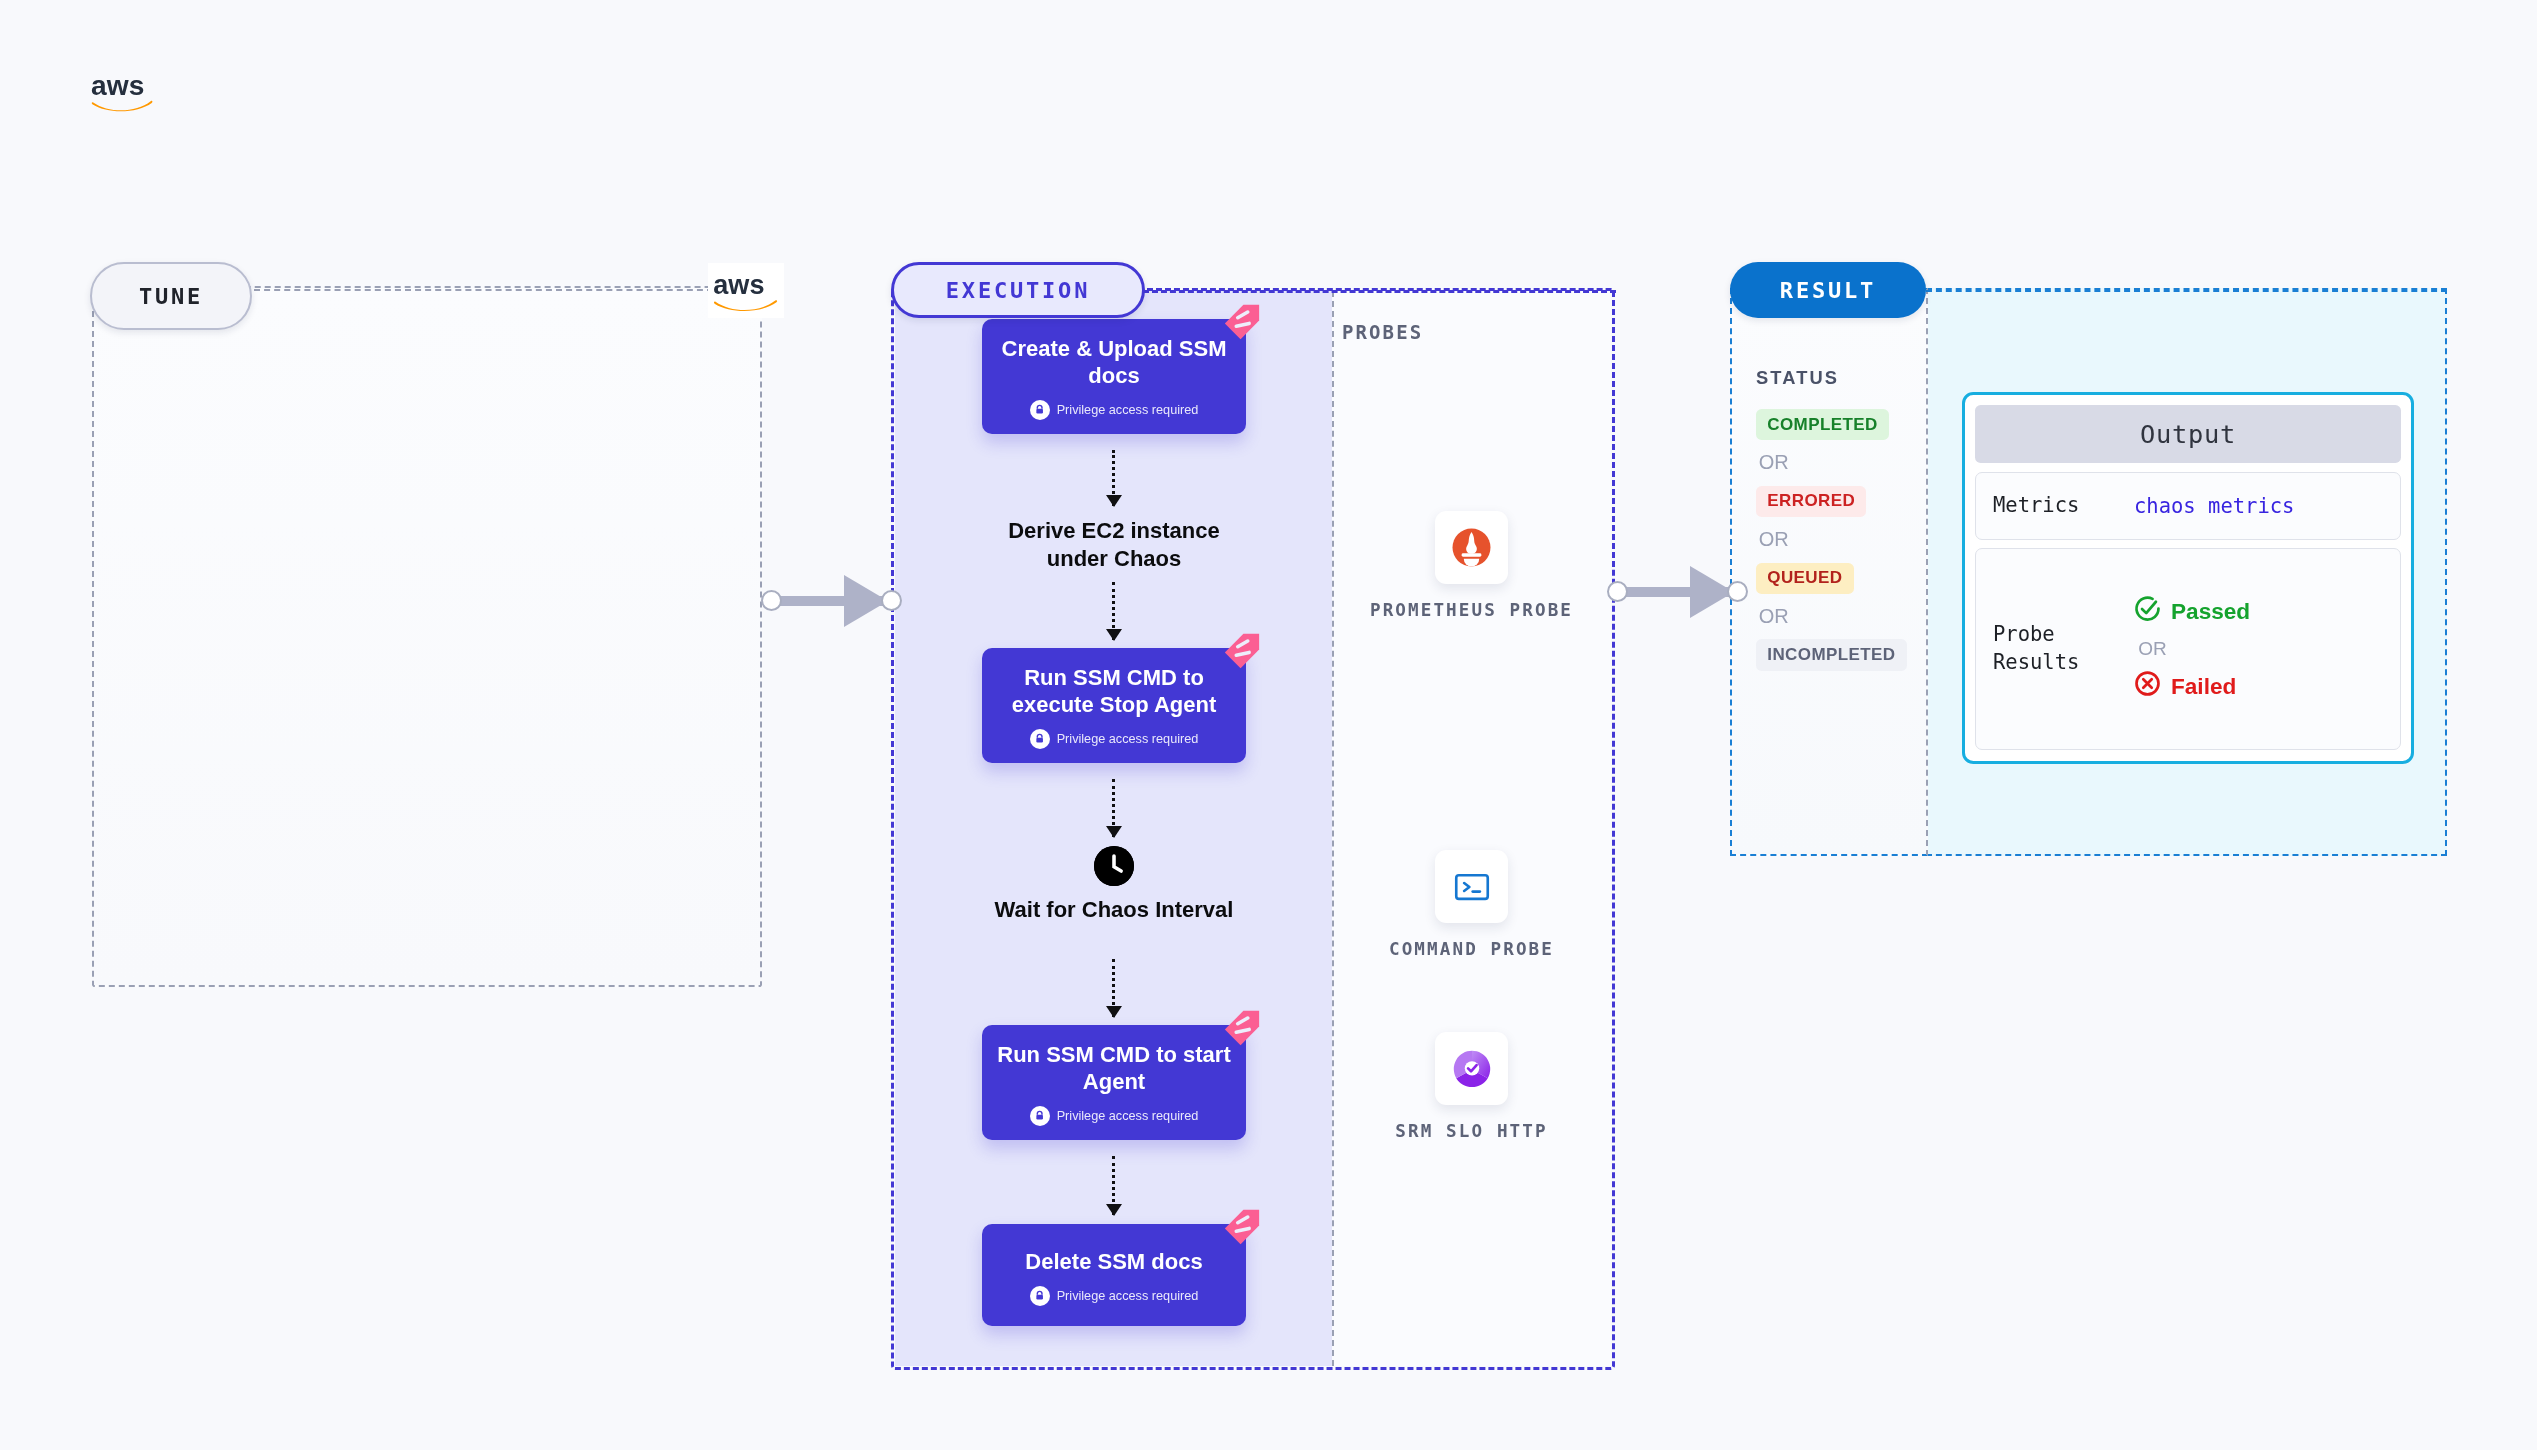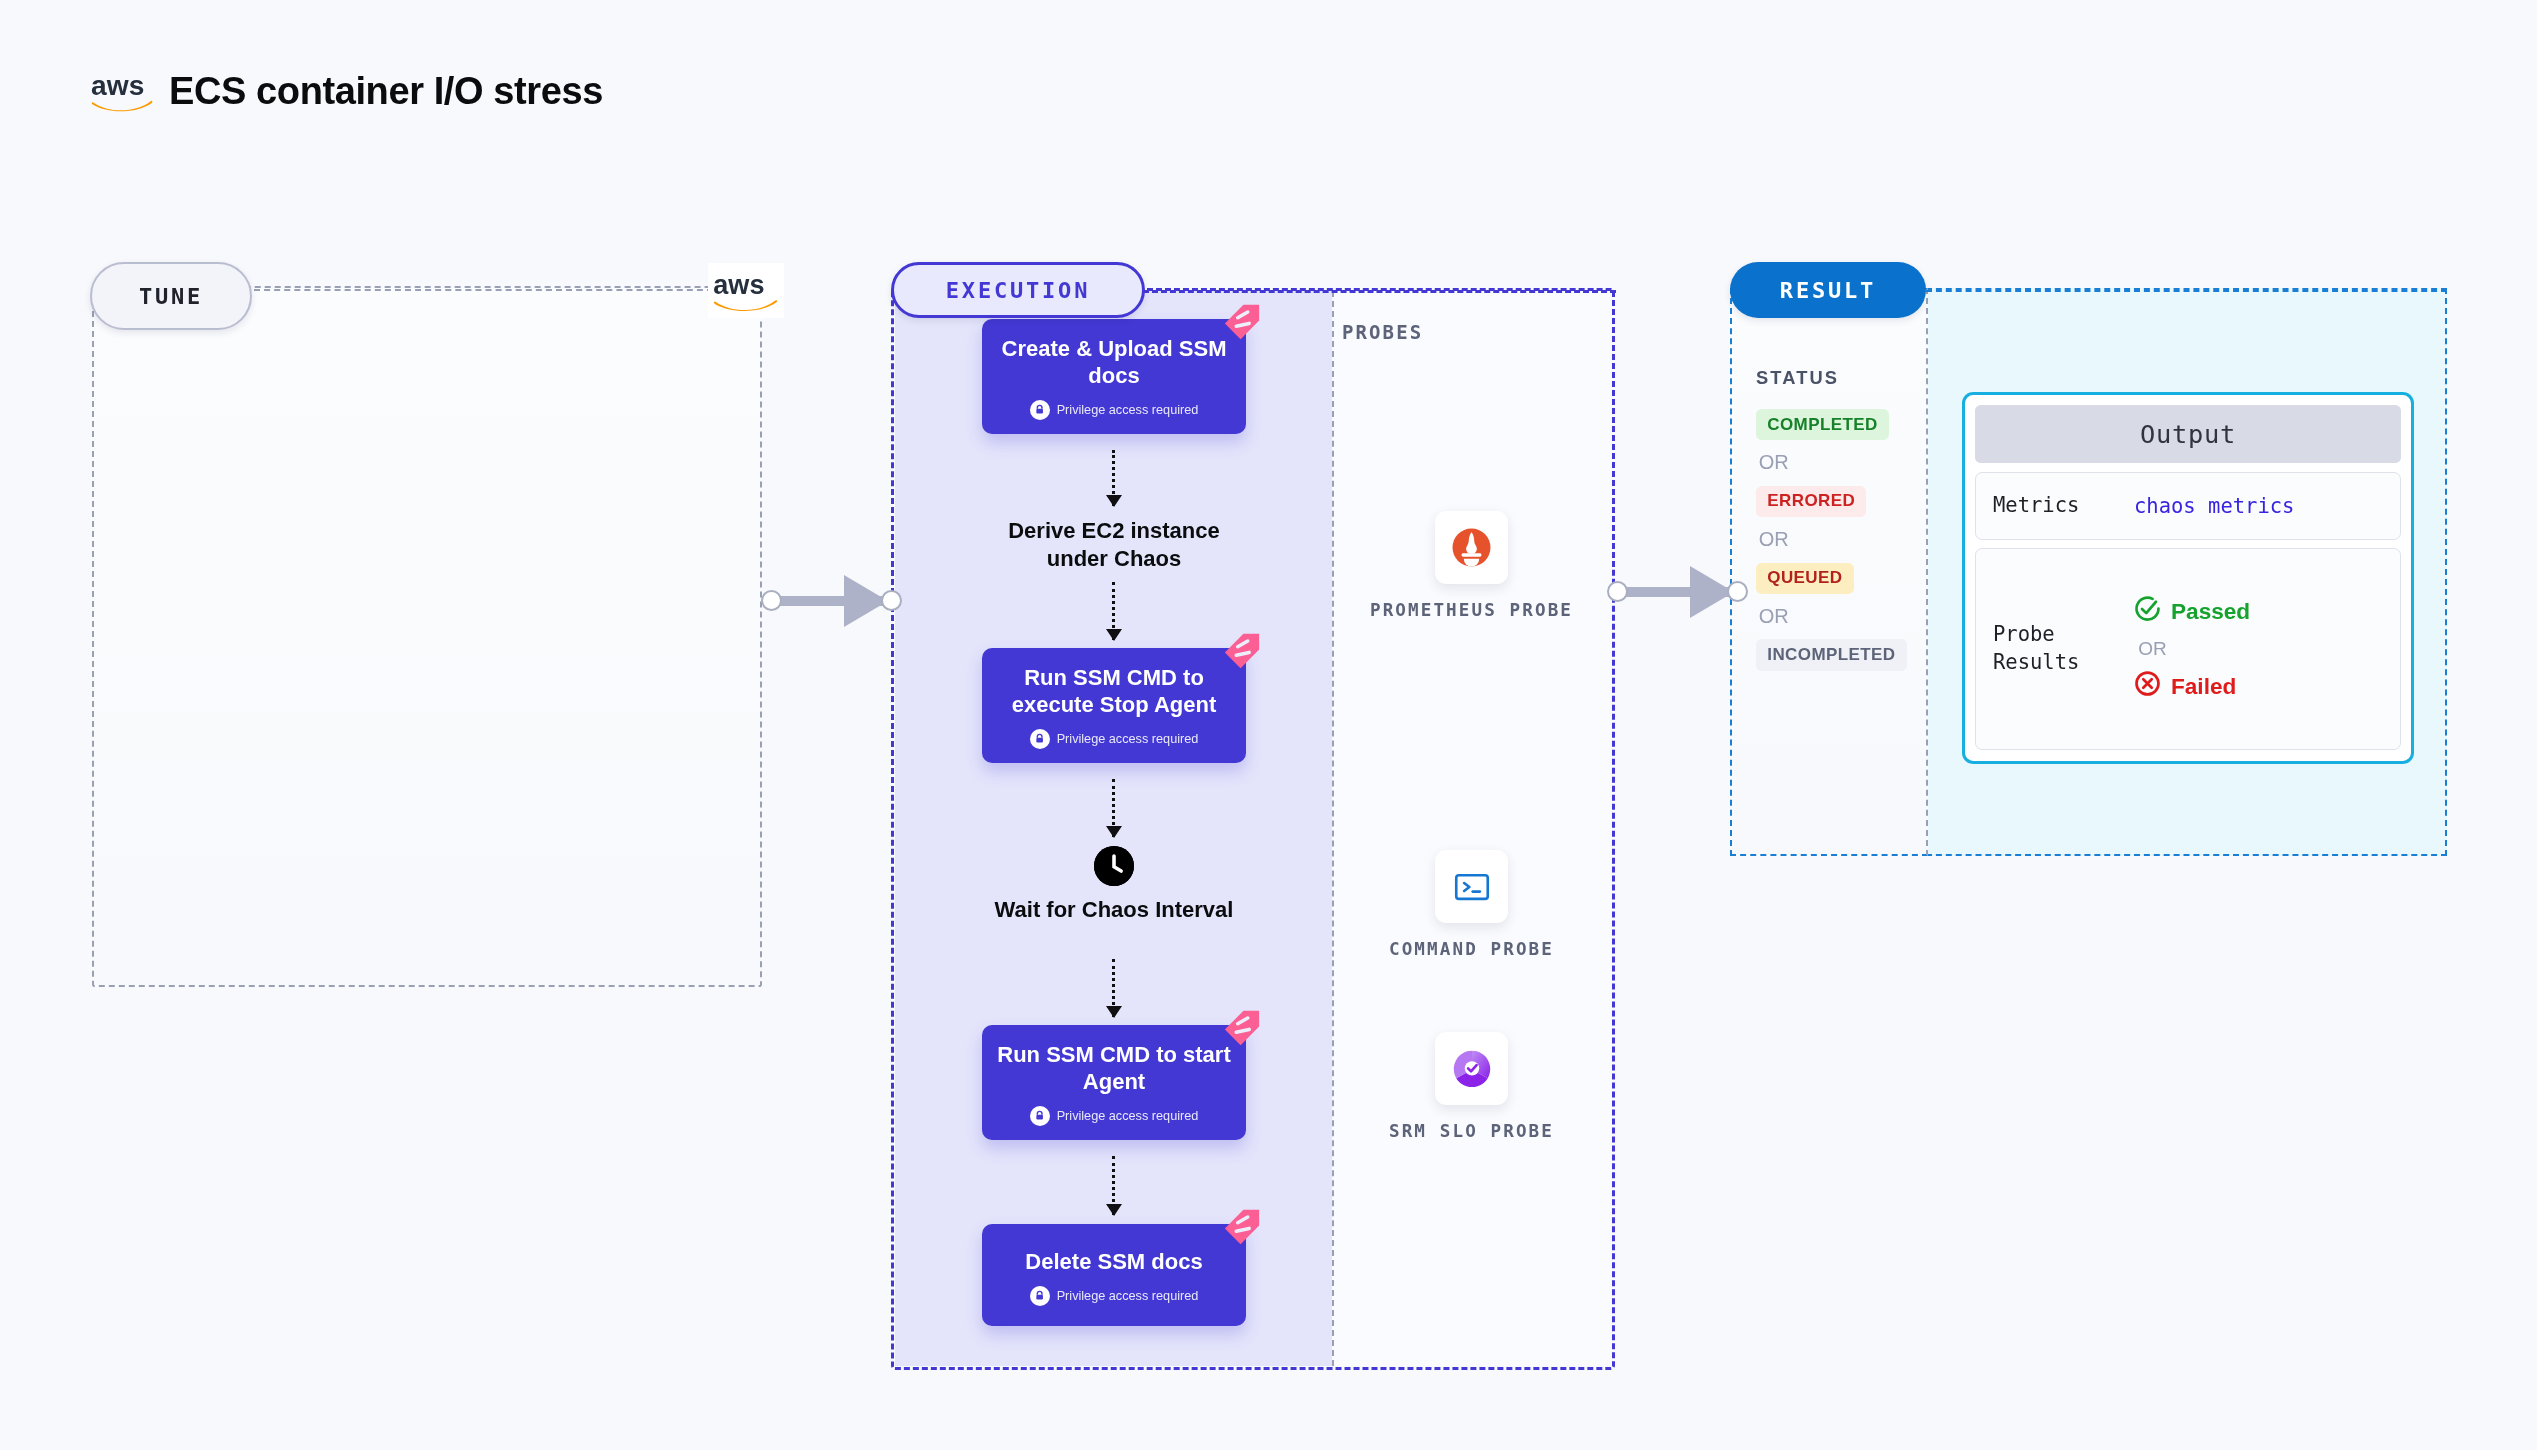--- a/index.html
+++ b/index.html
@@ -260,21 +260,20 @@
 <body>
 
 <div id="header">
   <div id="title-row">
     <span id="aws-logo-title">
       <svg viewBox="0 0 120 78" width="65" height="44">
         <text x="2" y="46" font-family="Liberation Sans, sans-serif" font-size="52" font-weight="bold" fill="#252f3e">aws</text>
         <path d="M6 60 C34 80 84 80 112 58 C114 56 117 58 114 61 C88 80 34 82 5 64 C2 62 3 59 6 60 Z" fill="#f90"></path>
       </svg>
     </span>
-    <span id="page-title">ECS container I/O stress</span>
   </div>
 </div>
 
 <div id="tune-region"></div>
 <div id="tune-dash-line"></div>
 <div id="chip-tune" class="chip">TUNE</div>
 <div id="aws-logo-tune">
   <svg viewBox="0 0 120 78" width="68" height="44">
     <text x="2" y="44" font-family="Liberation Sans, sans-serif" font-size="48" font-weight="bold" fill="#252f3e">aws</text>
     <path d="M6 58 C34 78 84 78 112 56 C114 54 117 56 114 59 C88 78 34 80 5 62 C2 60 3 57 6 58 Z" fill="#f90"></path>
@@ -483,21 +482,21 @@
               <stop offset="100%" stop-color="#8b23e8"></stop>
           </linearGradient>
         </defs>
         <path d="M32 4 A28 28 0 0 1 56 46 L38 36 A8 8 0 0 0 32 22 Z" fill="url(#sloGrad)"></path>
         <path d="M56 46 A28 28 0 0 1 8 46 L26 36 A8 8 0 0 0 38 36 Z" fill="#8b23e8"></path>
         <path d="M8 46 A28 28 0 0 1 32 4 L32 22 A8 8 0 0 0 26 36 Z" fill="#b678f2"></path>
         <circle cx="32" cy="31" r="11" fill="#fff"></circle>
         <path d="M26 31 L30.5 35.5 L39 26" stroke="#8b23e8" stroke-width="4" fill="none" stroke-linecap="round" stroke-linejoin="round"></path>
       </svg>
     </div>
-    <div class="probe-label" style="white-space:pre-line">SRM SLO PROBE</div>
+    <div class="probe-label" style="white-space:pre-line">SRM SLO HTTP</div>
   </div>
 </div>
 
 <div id="conn-2" class="connector">
   <div class="conn-bar"></div>
   <div class="conn-head"></div>
   <div class="conn-dot" style="left:0"></div>
   <div class="conn-dot right"></div>
 </div>
 

